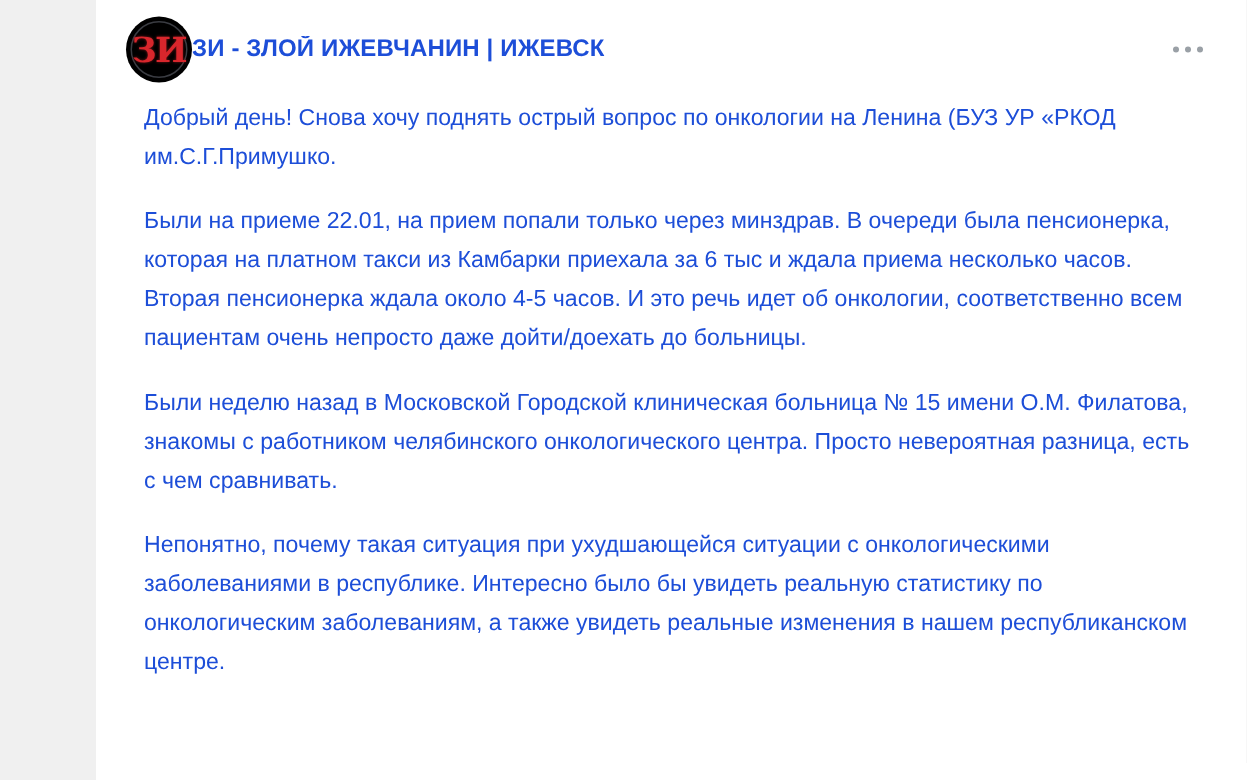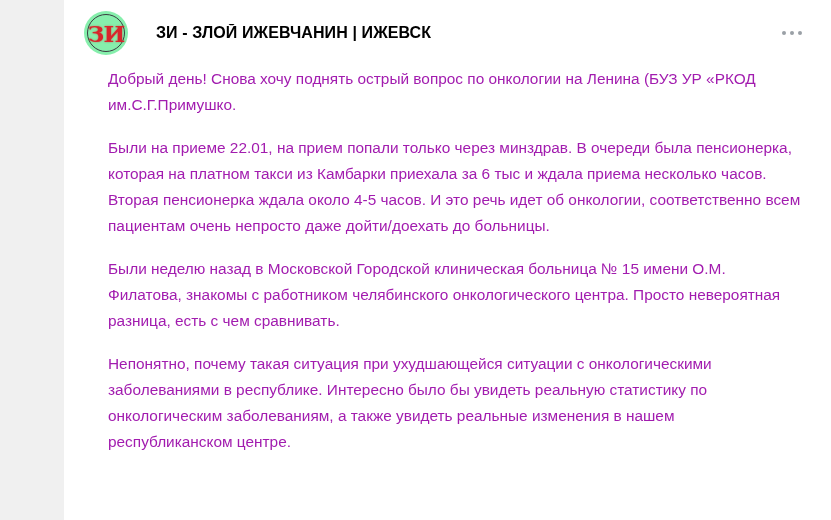--- a/index.html
+++ b/index.html
@@ -33,26 +33,26 @@
     height: 66px;
     padding: 0 22px 0 20px;
     box-sizing: border-box;
   }
   .avatar {
     position: relative;
     width: 44px;
     height: 44px;
     min-width: 44px;
     border-radius: 50%;
-    background: #86efac;
+    background: #000000;
     display: flex;
     align-items: center;
     justify-content: center;
     overflow: hidden;
-    margin-right: 28px;
+    margin-right: 0;
   }
   .avatar .ring {
     position: absolute;
     left: 3px;
     top: 3px;
     right: 3px;
     bottom: 3px;
     border-radius: 50%;
     border: 1px solid #3a3c42;
   }
@@ -62,21 +62,21 @@
     font-weight: bold;
     font-size: 23px;
     line-height: 23px;
     letter-spacing: -1px;
     color: #d8262c;
     text-shadow: 0 0 2px rgba(216,38,44,0.6);
   }
   .group-name {
     font-size: 16px;
     font-weight: bold;
-    color: #000000;
+    color: #1d4ed8;
     letter-spacing: 0.1px;
     white-space: nowrap;
     overflow: hidden;
     text-overflow: ellipsis;
   }
   .header-spacer {
     flex: 1 1 auto;
   }
   .more-button {
     display: flex;
@@ -90,24 +90,24 @@
   .more-button .dot {
     width: 4px;
     height: 4px;
     border-radius: 50%;
     background: #9aa0a6;
   }
   .post-body {
     padding: 0 30px 0 28px;
   }
   .post-body p {
-    margin: 0 0 17px 16px;
+    margin: 0 0 17px 4px;
     font-size: 15.4px;
     line-height: 26px;
-    color: #a21caf;
+    color: #1d4ed8;
     text-align: left;
   }
   .post-body p:last-child {
     margin-bottom: 0;
   }
   .left-gutter {
     position: absolute;
     left: 0;
     top: 0;
     width: 64px;

